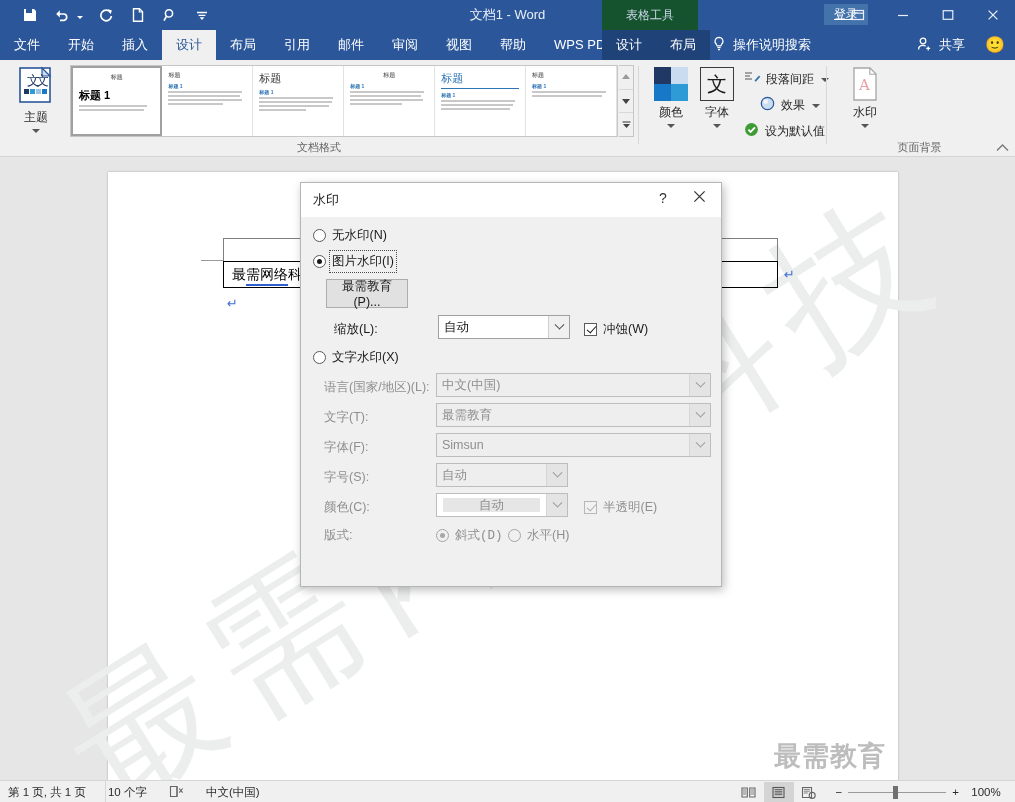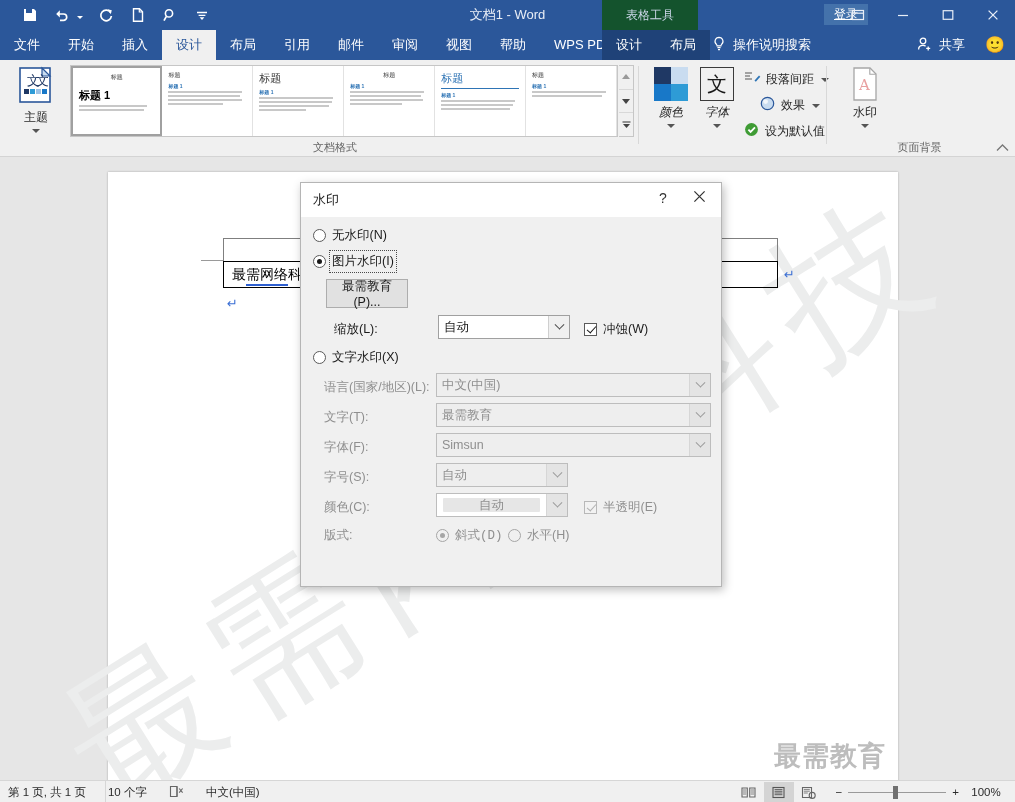--- a/index.html
+++ b/index.html
@@ -89,21 +89,21 @@
   .g-sub { font-size: 5px; color: #2e74b5; font-weight: bold; margin-top: 3px; }
   .g-lines { margin-top: 2px; }
   .g-line { height: 2px; background: #c8c8c8; margin-bottom: 2px; }
   .g-rule { height: 1px; background: #2e74b5; margin: 2px 0; }
   .gnav { position: absolute; left: 619px; top: 5px; width: 15px; height: 72px; display: flex; flex-direction: column; border: 1px solid #c6c6c6; border-left: 0; }
   .gnavbtn { flex: 1; background: #f0f0f0; display: flex; align-items: center; justify-content: center; border-bottom: 1px solid #d8d8d8; }
 
   
   .bigbtn { position: absolute; top: 4px; width: 46px; text-align: center; }
   .bigbtn .bi { height: 40px; display: flex; align-items: center; justify-content: center; }
-  .bigbtn .bl { font-size: 12px; color: #262626; font-style: italic; }
+  .bigbtn .bl { font-size: 12px; color: #262626; }
   .swatch4 { width: 34px; height: 34px; display: grid; grid-template-columns: 1fr 1fr; grid-template-rows: 1fr 1fr; }
   .fontico { width: 34px; height: 34px; border: 1px solid #3b3b3b; display: flex; align-items: center; justify-content: center; font-size: 20px; color: #1a1a1a; }
 
   
   .smallbtn { position: absolute; display: flex; align-items: center; gap: 5px; font-size: 12px; color: #262626; height: 22px; }
 
   
   .pbbtn { position: absolute; top: 4px; width: 62px; text-align: center; }
   .pbbtn .bi { height: 40px; display: flex; align-items: center; justify-content: center; }
   .pbbtn .bl { font-size: 12px; color: #262626; white-space: nowrap; }
@@ -410,21 +410,21 @@
         </div>
         <div class="gnavbtn" style="border-bottom:0">
           <svg width="9" height="9" viewBox="0 0 9 9">
               <path stroke="#444" stroke-width="1.1" d="M0.5 2h8"></path>
               <path fill="#444" d="M4.5 8L1 4h7z"></path>
             </svg>
         </div>
       </div>
 
       <div class="rsep" style="left:638px;"></div>
-      <div class="rgroup-label" style="left:16px;width:638px;">文档格式</div>
+      <div class="rgroup-label" style="left:0;width:638px;">文档格式</div>
     </div>
 
     <div class="rgroup" style="left:648px; width:185px;">
       <div class="bigbtn" style="left:0;">
         <div class="bi">
           <div class="swatch4">
             <div style="background:#1f3864"></div>
               <div style="background:#c9dcf0"></div>
             <div style="background:#1878c8"></div>
               <div style="background:#2e9bd6"></div>

